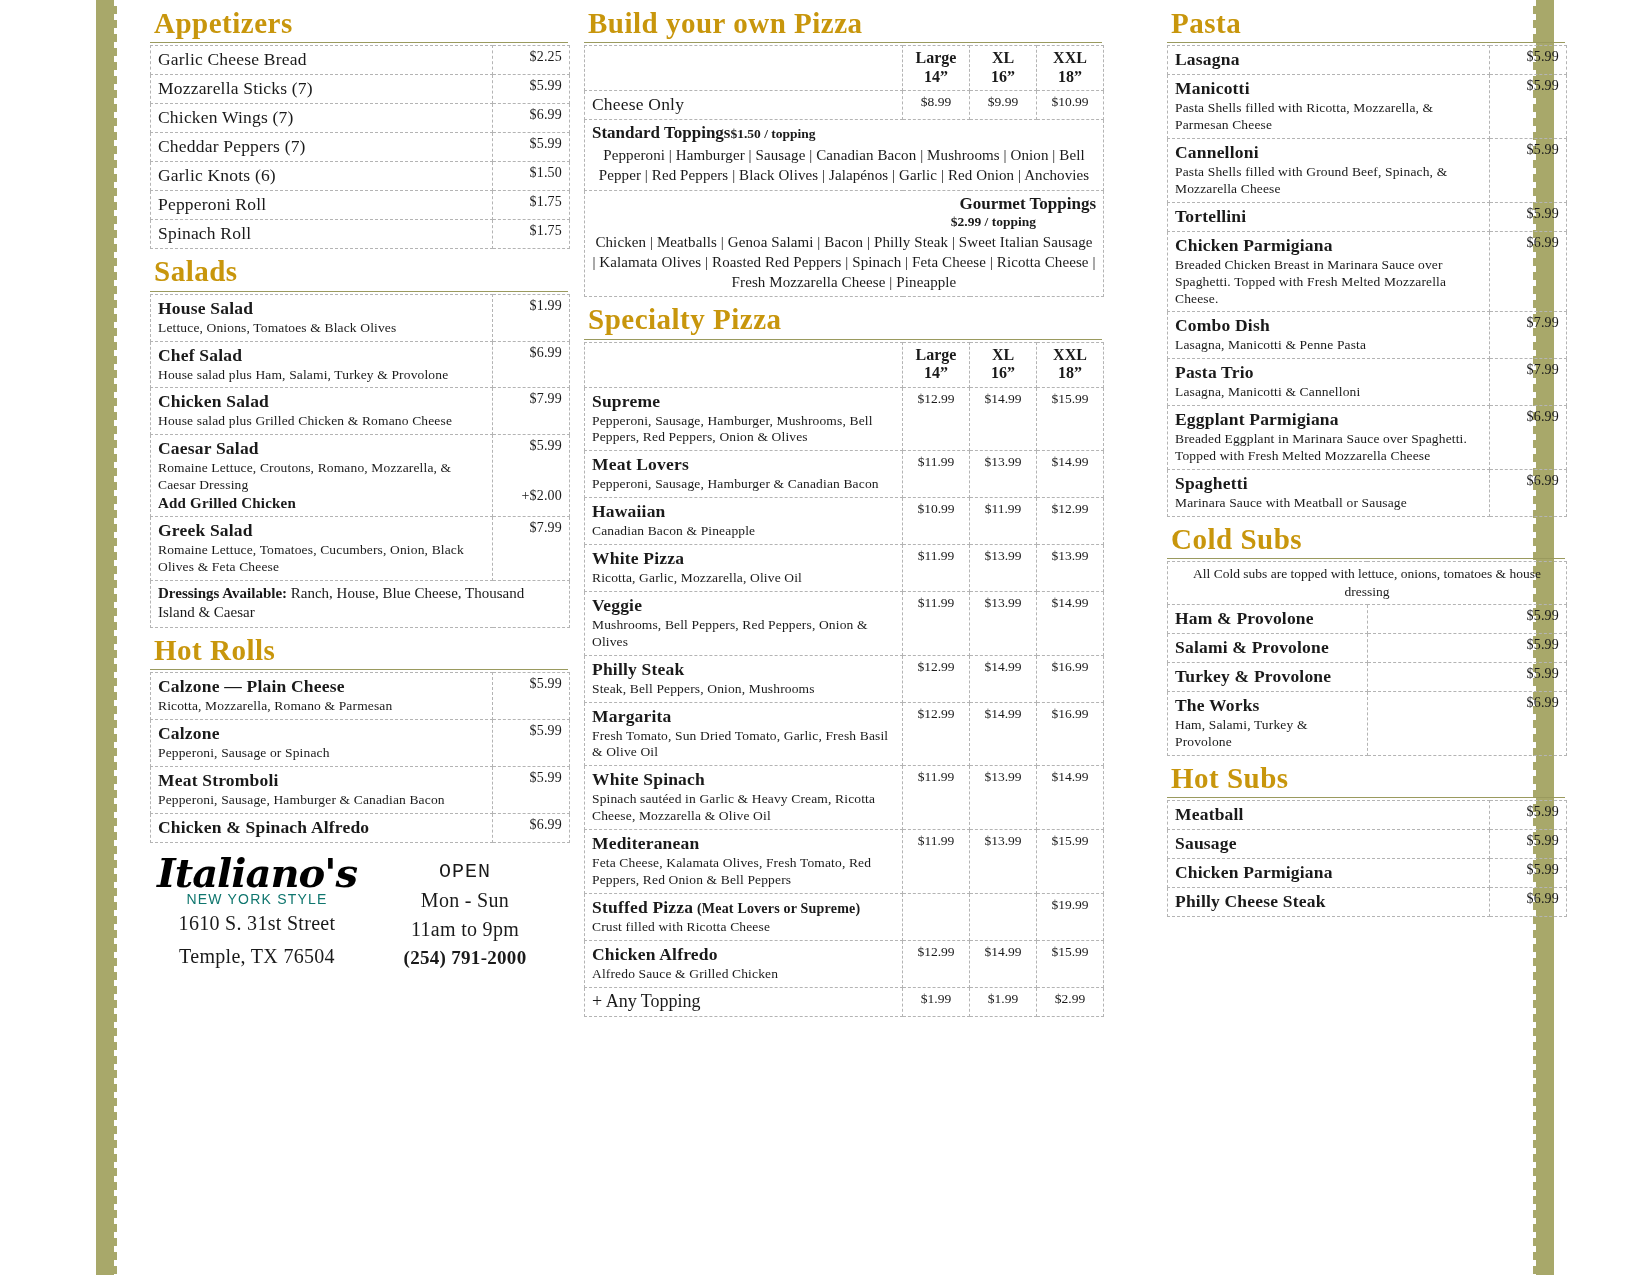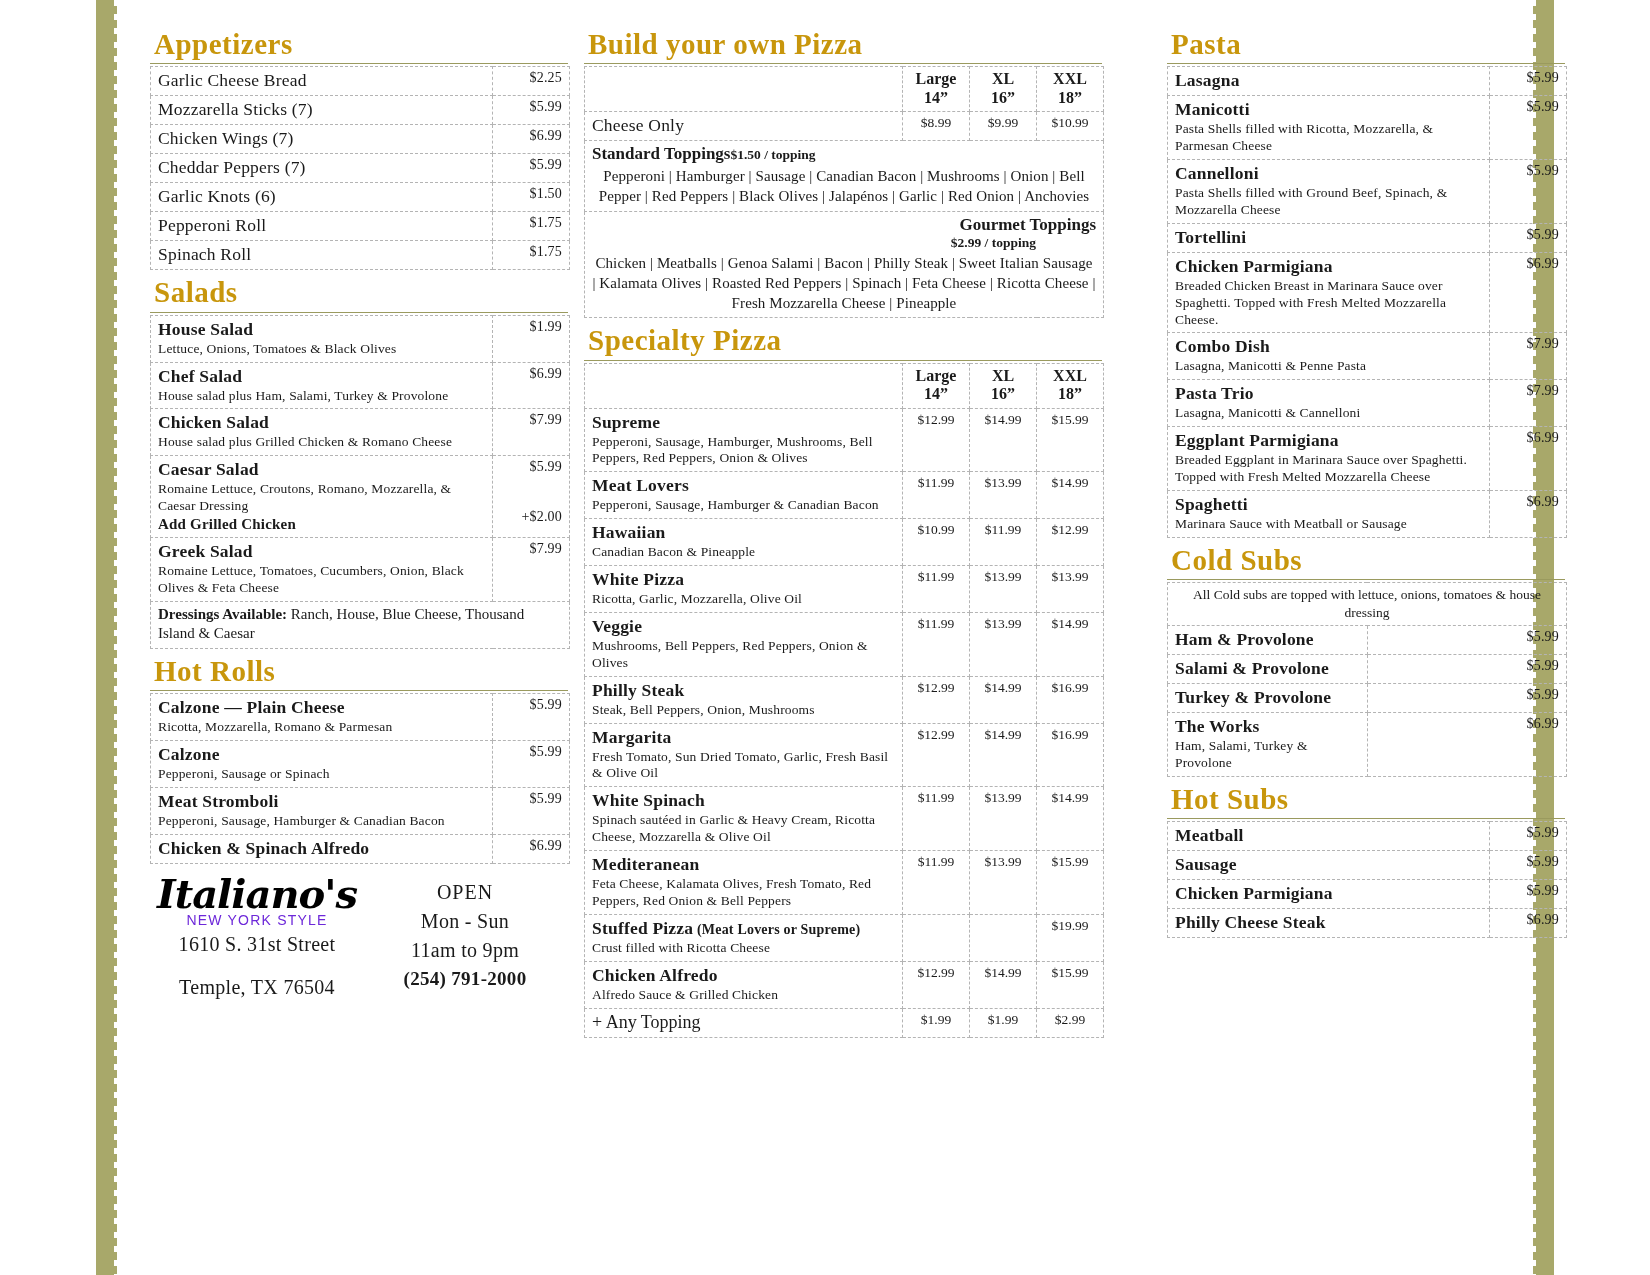--- a/index.html
+++ b/index.html
@@ -26,21 +26,21 @@
     clip-path:polygon(0 0,100% 0,100% 100%,0 100%);
   }
   .edge.right::after{left:-4px;}
   .wavy{
     position:absolute;top:0;bottom:0;width:14px;z-index:1;
     background:repeating-linear-gradient(to bottom,#ffffff 0px,#ffffff 6px,transparent 6px,transparent 14px);
   }
   .wavy.l{left:114px;}
   .wavy.r{right:114px;}
 
-  .page{position:absolute;inset:0;z-index:2;display:flex;padding:24px 0 0 0;box-sizing:border-box;}
+  .page{position:absolute;inset:0;z-index:2;display:flex;padding:3px 0 0 0;box-sizing:border-box;}
   .col{box-sizing:border-box;}
   .col-left{width:420px;margin-left:148px;}
   .col-mid{width:520px;margin-left:14px;}
   .col-right{width:400px;margin-left:63px;}
 
   h2.section{
     font-family:"Liberation Serif","DejaVu Serif",serif;
     color:#c8960c;
     font-size:29px;
     font-weight:bold;
@@ -92,26 +92,26 @@
   .footer{display:flex;margin:10px 0 0 4px;align-items:flex-start;justify-content:center;}
   .logo-wrap{width:210px;text-align:center;}
   .logo{
     font-family:"DejaVu Serif",serif;
     font-style:italic;font-weight:bold;
     font-size:40px;line-height:1;color:#000;
     letter-spacing:-1px;
   }
   .logo-sub{
     font-family:"Liberation Sans",sans-serif;
-    font-size:14px;letter-spacing:1.2px;color:#6d28d9;margin-top:-2px;
+    font-size:14px;letter-spacing:1.2px;color:#0f766e;margin-top:-2px;
   }
   .addr{font-size:20px;line-height:1.35;margin-top:3px;letter-spacing:.3px;}
   .hours{flex:1;text-align:center;padding-top:4px;}
   .hours div{font-size:20px;line-height:1.45;letter-spacing:.3px;}
-  .hours .open{letter-spacing:1px;}
+  .hours .open{letter-spacing:1px;font-family:Liberation Mono, monospace;}
   .hours .phone{font-weight:bold;font-size:19px;}
 </style>
 </head>
 <body>
 
 <div class="edge left"></div>
 <div class="edge right"></div>
 <div class="wavy l"></div>
 <div class="wavy r"></div>
 
@@ -279,21 +279,21 @@
             </td>
           </tr>
         </tbody>
     </table>
 
     <div class="footer">
       <div class="logo-wrap">
         <div class="logo">Italiano's</div>
         <div class="logo-sub">NEW YORK STYLE</div>
         <div class="addr">1610 S. 31st Street</div>
-        <div class="addr" style="margin-top:16px">Temple, TX 76504</div>
+        <div class="addr" style="margin-top:6px">Temple, TX 76504</div>
       </div>
       <div class="hours">
         <div class="open">OPEN</div>
         <div>Mon - Sun</div>
         <div>11am to 9pm</div>
         <div class="phone">(254) 791-2000</div>
       </div>
     </div>
   </div>
 

